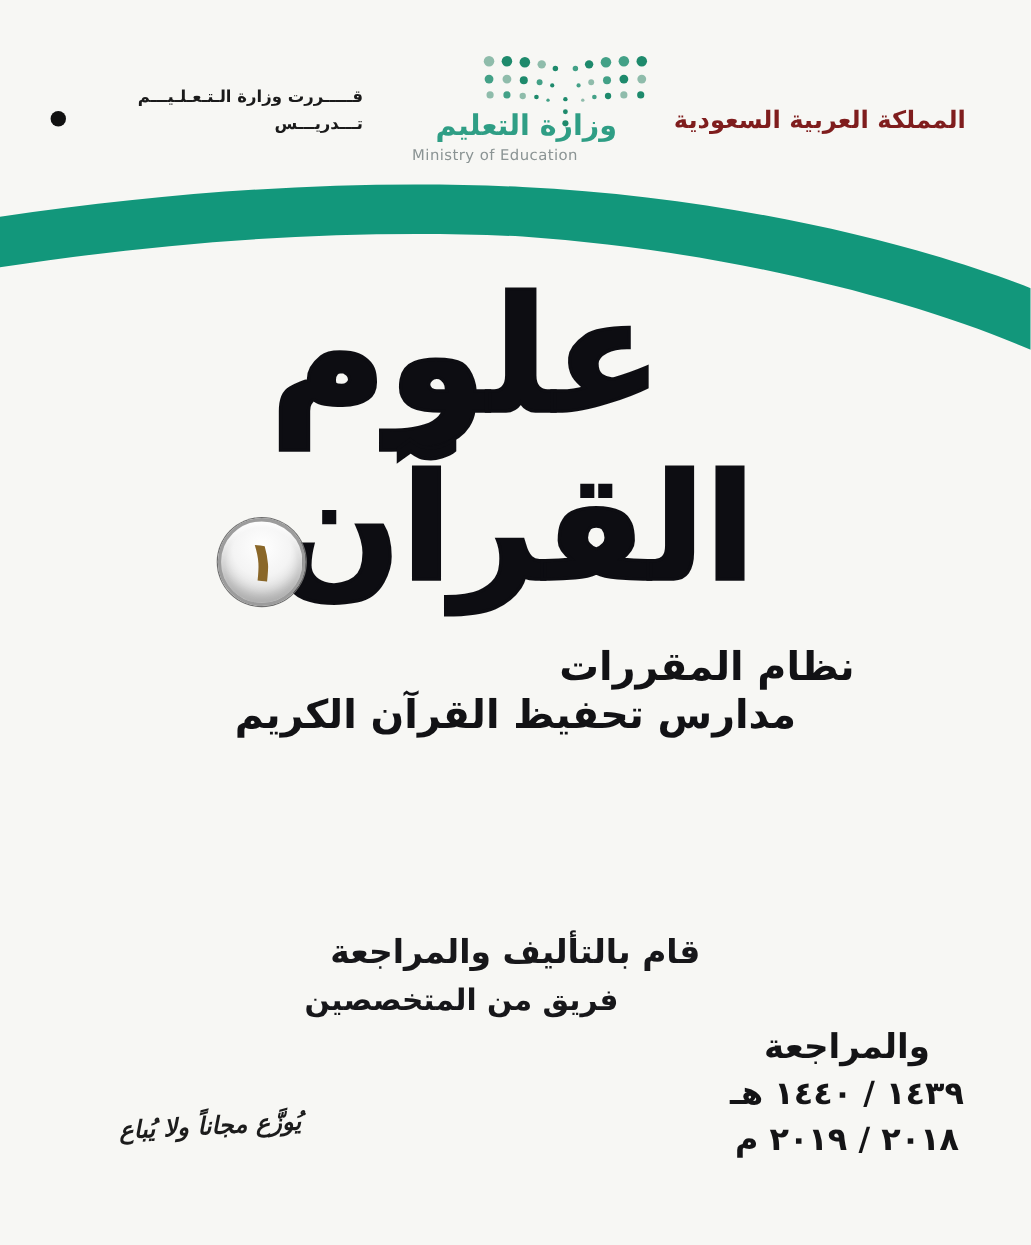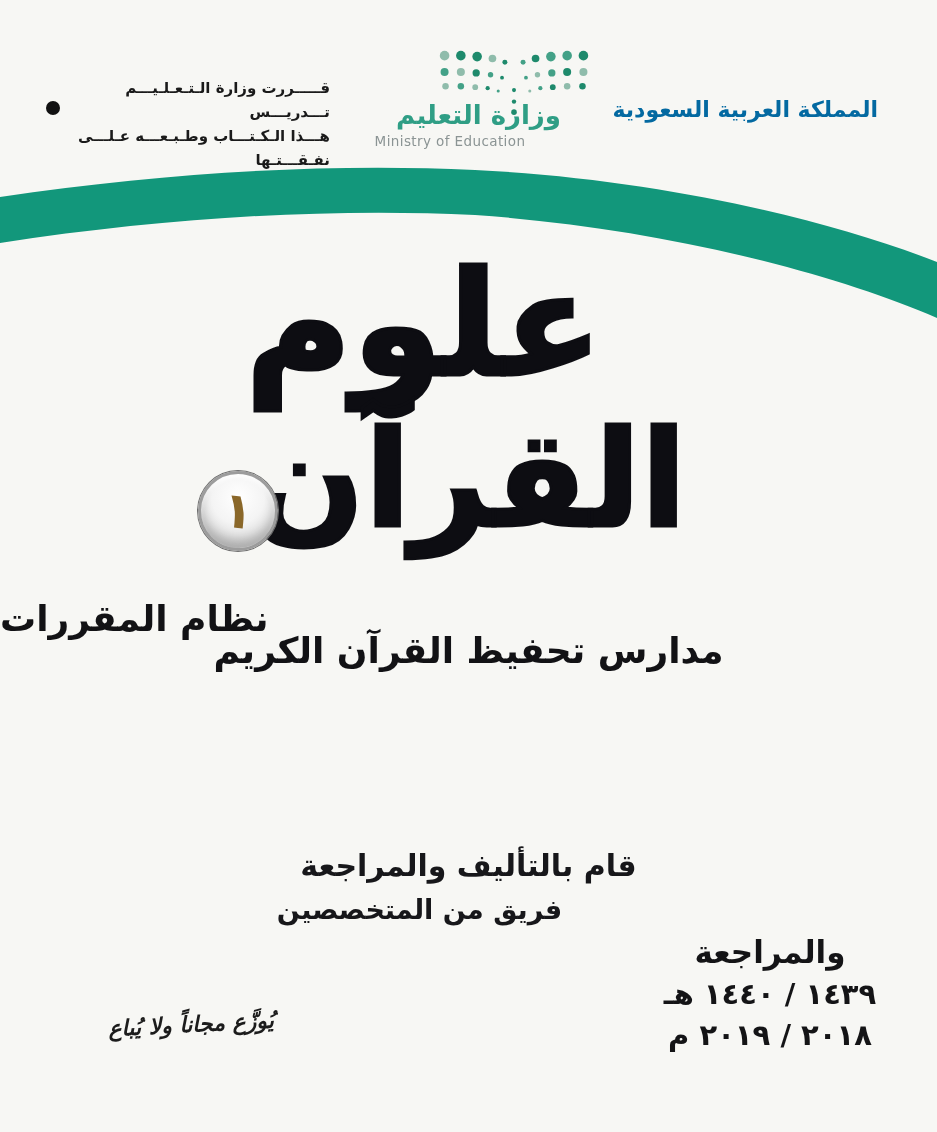--- a/index.html
+++ b/index.html
@@ -32,22 +32,22 @@
           -webkit-text-stroke:3px #0d0d12;}
 
   
   .badge{position:absolute;left:198px;top:471px;width:74px;height:74px;border-radius:50%;
          background:radial-gradient(circle at 50% 32%,#ffffff 0%,#f4f4f4 42%,#dcdcdc 68%,#c2c2c2 100%);
          border:3px solid #9c9c9c;box-shadow:0 0 0 1px #6e6e6e,inset 0 -8px 10px rgba(0,0,0,.18),inset 0 3px 4px #ffffff;
          display:flex;align-items:center;justify-content:center;}
   .badge-num{font-size:50px;font-weight:bold;transform:rotate(6deg);line-height:1;}
 
   
-  .sub1{position:absolute;left:0;top:586px;width:777px;text-align:left;
-        font-size:36px;font-weight:bold;color:#121215;margin-top:12px;}
+  .sub1{position:absolute;left:0;top:586px;width:777px;text-align:right;
+        font-size:36px;font-weight:bold;color:#121215;}
   .sub2{position:absolute;left:0;top:630px;width:937px;text-align:center;
         font-size:36px;font-weight:bold;color:#121215;}
 
   
   .auth1{position:absolute;left:0;top:848px;width:937px;text-align:center;
          font-size:30px;font-weight:bold;color:#17171a;}
   .auth2{position:absolute;left:0;top:894px;width:839px;text-align:center;
          font-size:27px;font-weight:bold;color:#17171a;}
 
   
@@ -65,21 +65,20 @@
 
 <div class="page" style="background: rgb(247, 247, 244);">
 
   <svg class="swoosh" viewBox="0 0 937 360" xmlns="http://www.w3.org/2000/svg">
     <path id="swoosh-path" d="M 0 197 C 170 172, 330 163, 475 170 C 660 179, 830 220, 937 262
          L 937 318 C 830 272, 660 228, 475 215 C 330 208, 170 217, 0 243 Z" fill="#12977b"></path>
   </svg>
 
   <div class="decree" dir="rtl">
     <div>قـــــررت وزارة الـتـعـلـيـــم تـــدريـــس</div>
-    <div>هـــذا الـكـتـــاب وطـبـعـــه عـلـــى نفـقـــتـها</div>
   </div>
   <div class="decree-bullet"></div>
 
   <svg id="moe-dots" class="moe-dots" viewBox="0 0 165 78" xmlns="http://www.w3.org/2000/svg">
       <circle cx="10" cy="12" r="5" fill="#8fbcab"></circle>
       <circle cx="155" cy="12" r="5" fill="#1e8a6c"></circle>
       <circle cx="27" cy="12" r="5" fill="#1e8a6c"></circle>
       <circle cx="138" cy="12" r="5" fill="#43a187"></circle>
       <circle cx="44" cy="13" r="5" fill="#1e8a6c"></circle>
       <circle cx="121" cy="13" r="5" fill="#43a187"></circle>
@@ -107,21 +106,21 @@
       <circle cx="110" cy="46" r="2.2" fill="#43a187"></circle>
       <circle cx="66" cy="49" r="1.6" fill="#43a187"></circle>
       <circle cx="99" cy="49" r="1.6" fill="#8fbcab"></circle>
       <circle cx="82.5" cy="48" r="2.1" fill="#1e8a6c"></circle>
       <circle cx="82.5" cy="60" r="2.3" fill="#1e8a6c"></circle>
       <circle cx="82.5" cy="71" r="2.9" fill="#1e8a6c"></circle>
     </svg>
   <div class="moe-ar" dir="rtl" style="color: rgb(47, 158, 133);">وزارة التعليم</div>
   <div class="moe-en" style="color: rgb(139, 148, 148);">Ministry of Education</div>
 
-  <div class="country" dir="rtl" style="color: #0369a1;">المملكة العربية السعودية</div>
+  <div class="country" dir="rtl" style="color: #7f1d1d;">المملكة العربية السعودية</div>
 
   <div class="title1" dir="rtl">علوم</div>
   <div class="title2" dir="rtl">القرآن</div>
 
   <div class="badge">
     <span class="badge-num" style="color: rgb(138, 103, 41);">١</span>
   </div>
 
   <div class="sub1" dir="rtl">نظام المقررات</div>
   <div class="sub2" dir="rtl">مدارس تحفيظ القرآن الكريم</div>

